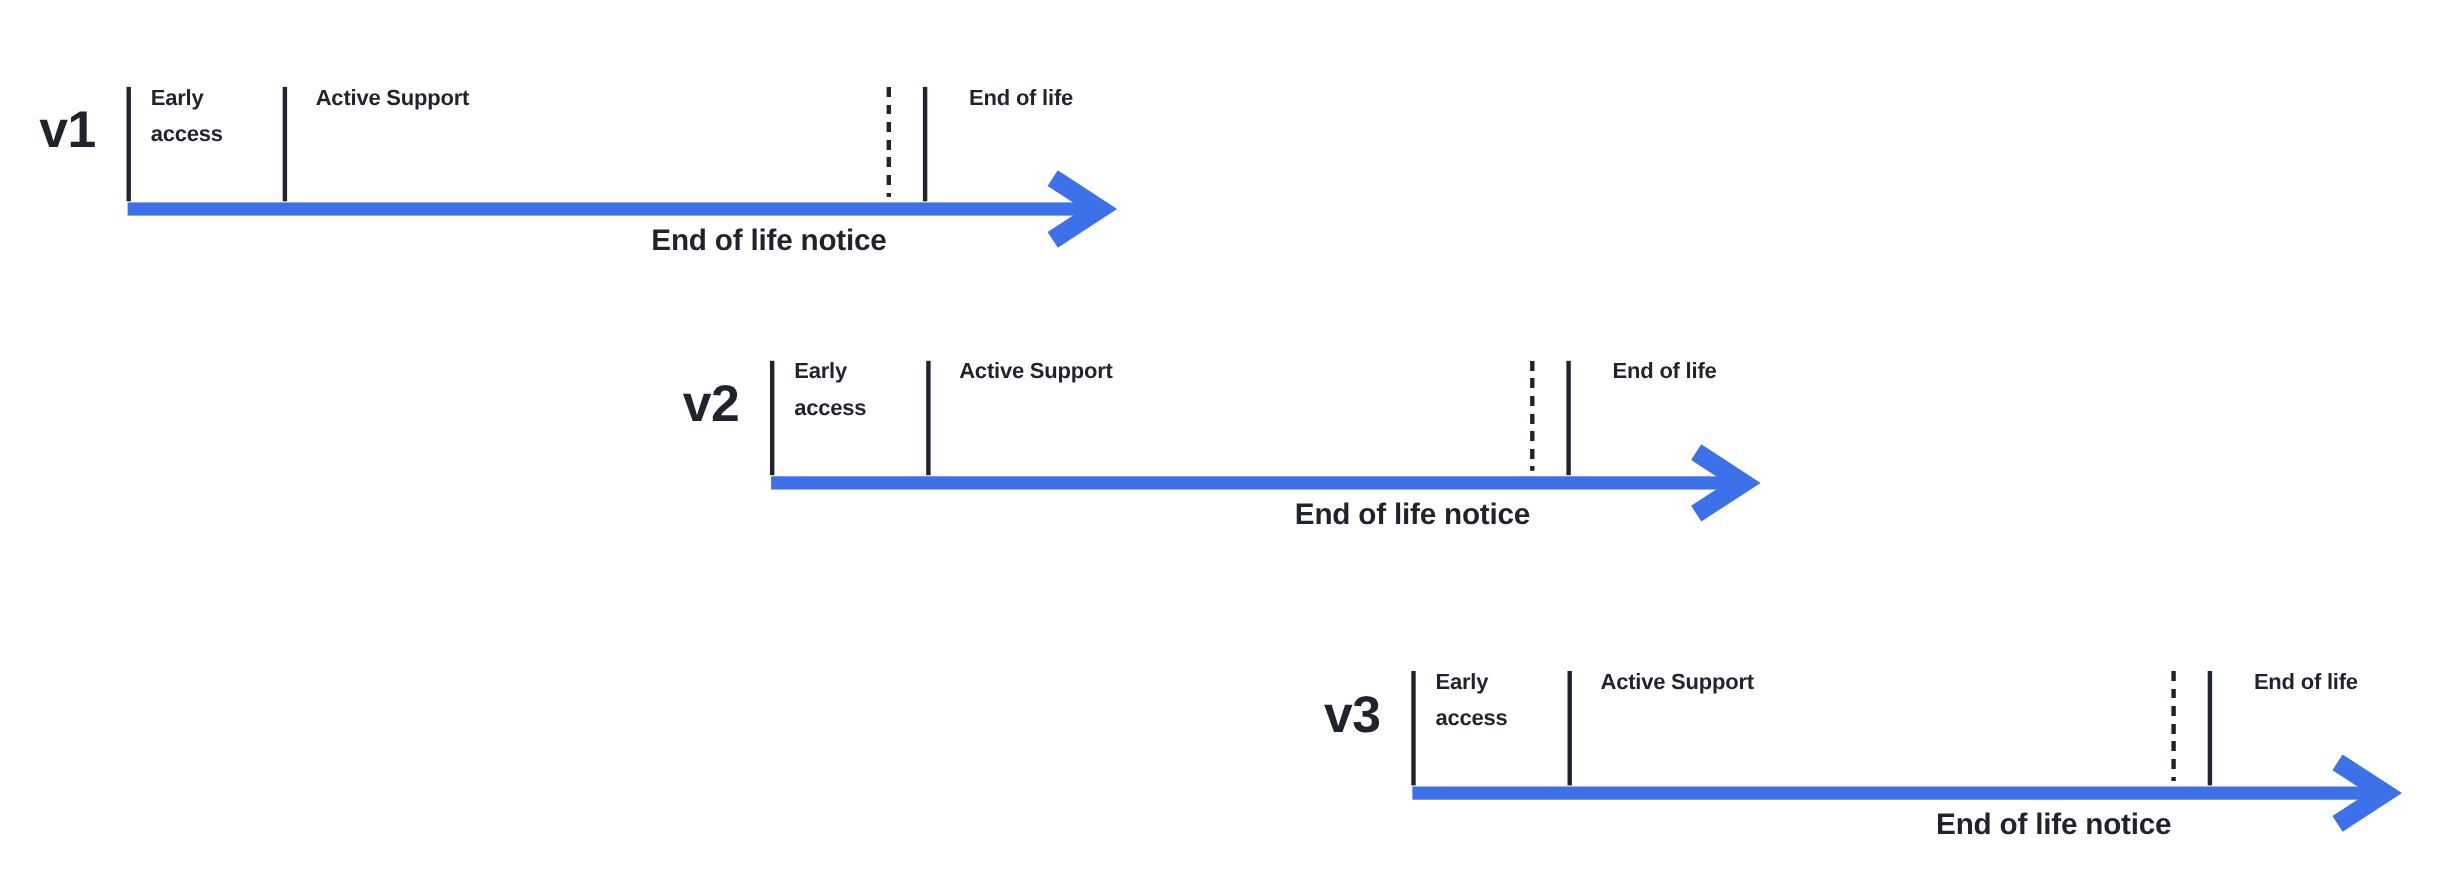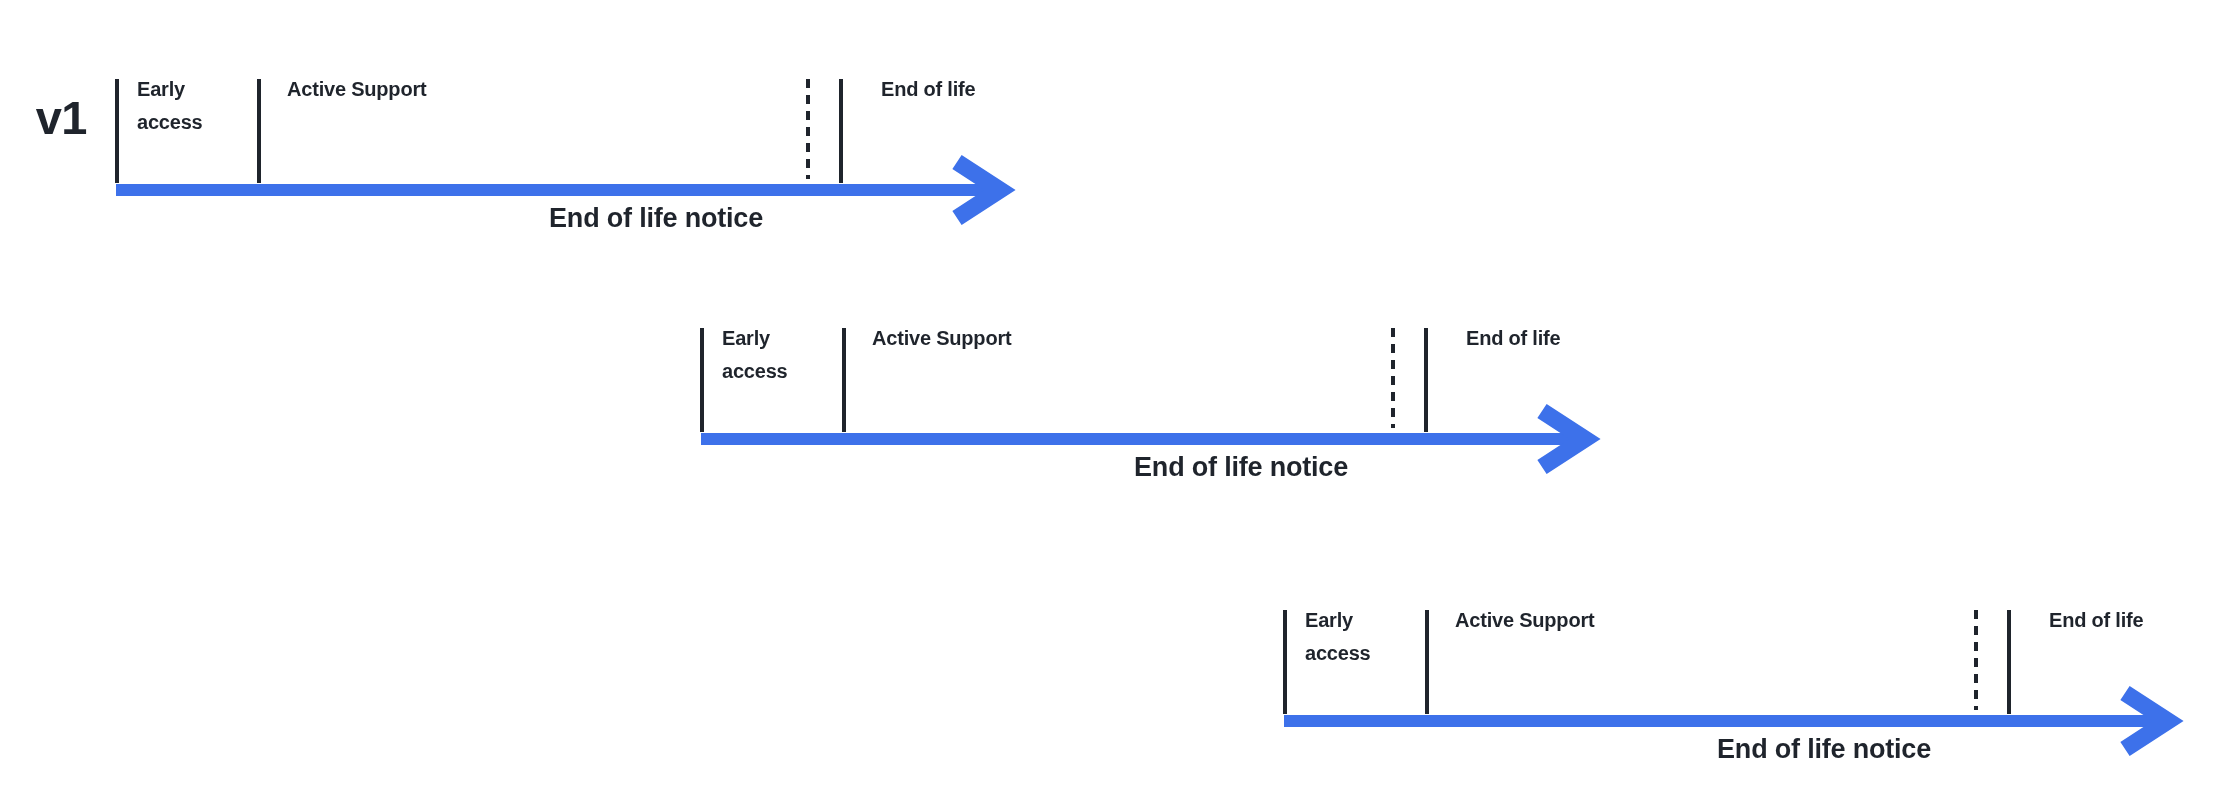--- a/index.html
+++ b/index.html
@@ -58,21 +58,21 @@
   }
   .chevron polyline{
     fill:none;
     stroke:var(--accent-blue);
     stroke-width:17;
     stroke-linejoin:miter;
     stroke-linecap:butt;
   }
   .notice{
     position:absolute;left:389px;top:124px;width:300px;
-    text-align:center;
+    text-align:right;
     font-size:27px;font-weight:700;line-height:30px;
     letter-spacing:-0.2px;
     color:var(--ink);
     white-space:nowrap;
   }
 </style>
 </head>
 <body>
 
 <div class="row row-v1">
@@ -85,35 +85,37 @@
   <div class="tick tick-eol"></div>
   <div class="phase phase-eol">End of life</div>
   <div class="bar"></div>
   <svg class="chevron" viewBox="0 0 70 78" aria-hidden="true">
       <polyline points="10,11 53,39 10,67"></polyline>
     </svg>
   <div class="notice">End of life notice</div>
 </div>
 
 <div class="row row-v2">
+  <div class="vlabel">v2</div>
   <div class="tick tick-start"></div>
   <div class="phase phase-early">Early access</div>
   <div class="tick tick-active"></div>
   <div class="phase phase-active">Active Support</div>
   <div class="dashed"></div>
   <div class="tick tick-eol"></div>
   <div class="phase phase-eol">End of life</div>
   <div class="bar"></div>
   <svg class="chevron" viewBox="0 0 70 78" aria-hidden="true">
       <polyline points="10,11 53,39 10,67"></polyline>
     </svg>
   <div class="notice">End of life notice</div>
 </div>
 
 <div class="row row-v3">
+  <div class="vlabel">v3</div>
   <div class="tick tick-start"></div>
   <div class="phase phase-early">Early access</div>
   <div class="tick tick-active"></div>
   <div class="phase phase-active">Active Support</div>
   <div class="dashed"></div>
   <div class="tick tick-eol"></div>
   <div class="phase phase-eol">End of life</div>
   <div class="bar"></div>
   <svg class="chevron" viewBox="0 0 70 78" aria-hidden="true">
       <polyline points="10,11 53,39 10,67"></polyline>

